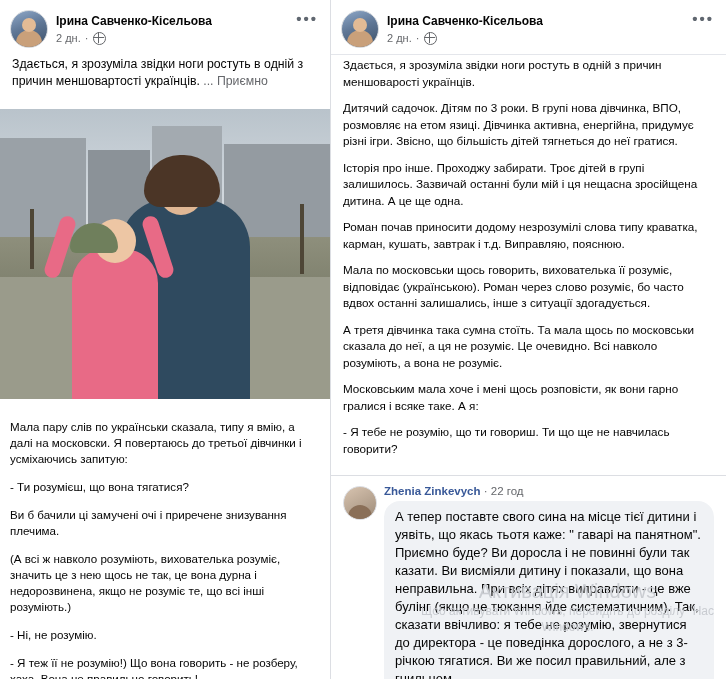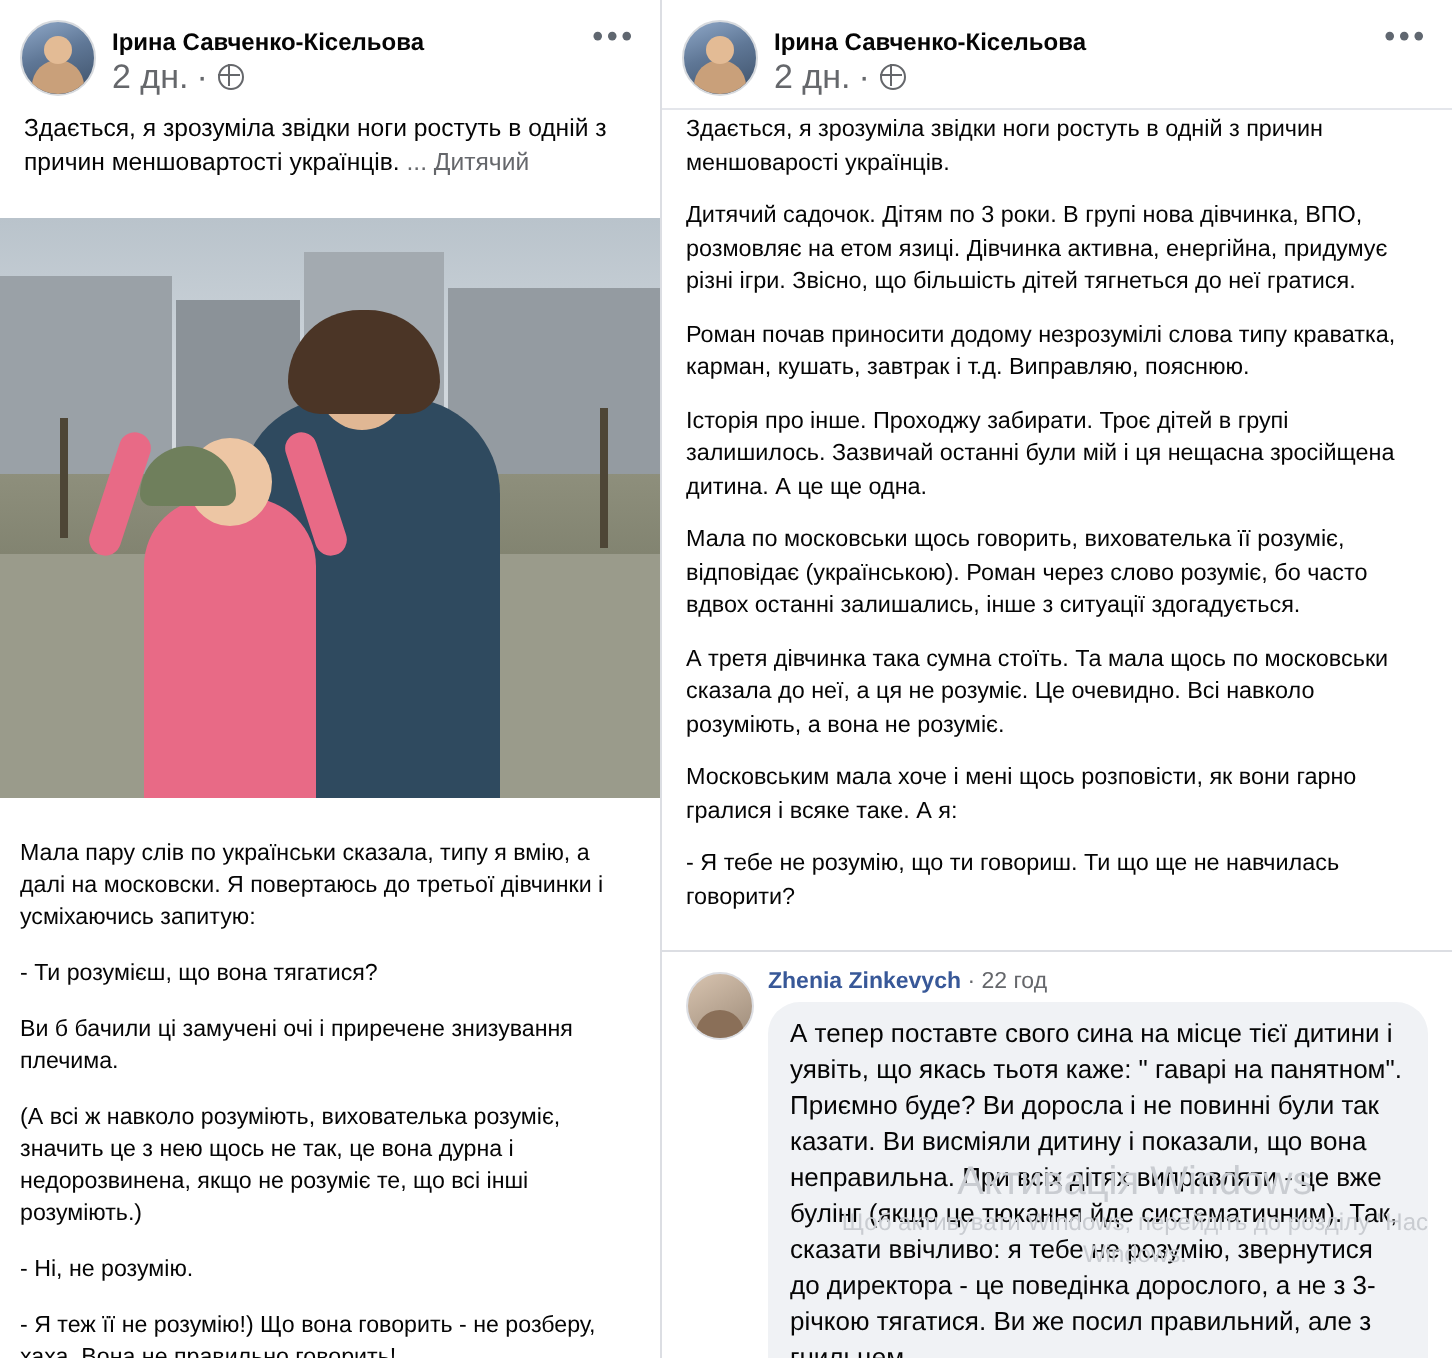--- a/index.html
+++ b/index.html
@@ -26,21 +26,21 @@
   .avatar:after{
     content:"";position:absolute;left:50%;top:54%;width:26px;height:26px;border-radius:50%;
     background:#c9a07a;transform:translateX(-50%);
   }
   .avatar:before{
     content:"";position:absolute;left:50%;top:20%;width:14px;height:14px;border-radius:50%;
     background:#e3bb95;transform:translateX(-50%);z-index:2;
   }
   .hd-txt{flex:1;min-width:0;padding-top:1px;}
   .hd-name{font-weight:bold;font-size:12px;color:#050505;line-height:15px;}
-  .hd-meta{font-size:17px;color:#65676b;line-height:15px;margin-top:2px;display:flex;align-items:center;}
+  .hd-meta{font-size:11px;color:#65676b;line-height:15px;margin-top:2px;display:flex;align-items:center;}
   .hd-meta .dot{margin:0 4px;}
   .globe{
     display:inline-block;width:11px;height:11px;border:1px solid #65676b;border-radius:50%;
     position:relative;margin-left:1px;
   }
   .globe:before{content:"";position:absolute;left:4px;top:-1px;width:1px;height:11px;background:#65676b;}
   .globe:after{content:"";position:absolute;left:-1px;top:4px;width:11px;height:1px;background:#65676b;}
   .more-dots{
     position:absolute;right:12px;top:14px;letter-spacing:2px;color:#606770;font-size:15px;
     line-height:10px;cursor:pointer;font-weight:bold;
@@ -143,21 +143,21 @@
         <span>2 дн.</span>
         <span class="dot">·</span>
         <span class="globe"></span>
       </div>
     </div>
     <div class="more-dots">•••</div>
   </div>
 
   <div class="post-body">
     <p>
-      <span>Здається, я зрозуміла звідки ноги ростуть в одній з причин меншовартості українців. </span><span class="more-link">... Дитячий</span>
+      <span>Здається, я зрозуміла звідки ноги ростуть в одній з причин меншовартості українців. </span><span class="more-link">... Приємно</span>
     </p>
   </div>
 
   <div class="photo">
     <div class="sky"></div>
     <div class="bld b1"></div>
     <div class="bld b2"></div>
     <div class="bld b3"></div>
     <div class="bld b4"></div>
     <div class="ground"></div>
@@ -196,22 +196,22 @@
           <span class="globe"></span>
         </div>
       </div>
       <div class="more-dots">•••</div>
     </div>
   </div>
 
   <div class="r-body">
     <p>Здається, я зрозуміла звідки ноги ростуть в одній з причин меншоварості українців.</p>
     <p>Дитячий садочок. Дітям по 3 роки. В групі нова дівчинка, ВПО, розмовляє на етом язиці. Дівчинка активна, енергійна, придумує різні ігри.  Звісно, що більшість дітей тягнеться до неї гратися.</p>
+    <p>Історія про інше. Проходжу забирати. Троє дітей в групі залишилось. Зазвичай останні були мій і ця нещасна зросійщена дитина. А це ще одна.</p>
     <p>Роман почав приносити додому незрозумілі слова типу краватка, карман, кушать, завтрак і т.д. Виправляю, пояснюю.</p>
-    <p>Історія про інше. Проходжу забирати. Троє дітей в групі залишилось. Зазвичай останні були мій і ця нещасна зросійщена дитина. А це ще одна.</p>
     <p>Мала по московськи щось говорить, вихователька її розуміє, відповідає (українською). Роман через слово розуміє,  бо часто вдвох останні залишались, інше з ситуації здогадується.</p>
     <p>А третя дівчинка така сумна стоїть. Та мала щось по московськи сказала до неї, а ця не розуміє. Це очевидно. Всі навколо розуміють, а вона не розуміє.</p>
     <p>Московським мала хоче і мені щось розповісти, як вони гарно гралися і всяке таке. А я:</p>
     <p>- Я тебе не розумію, що ти говориш. Ти що ще не навчилась говорити?</p>
   </div>
 
   <div class="r-divider"></div>
 
   <div class="comments">
 

